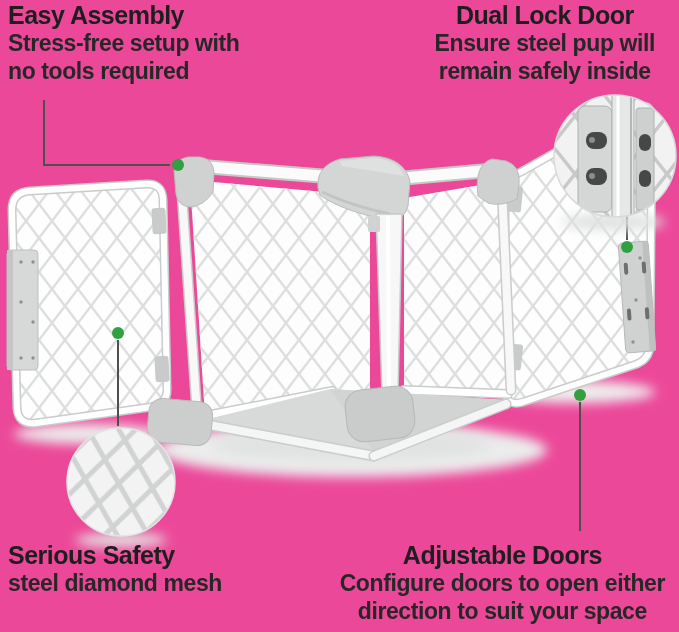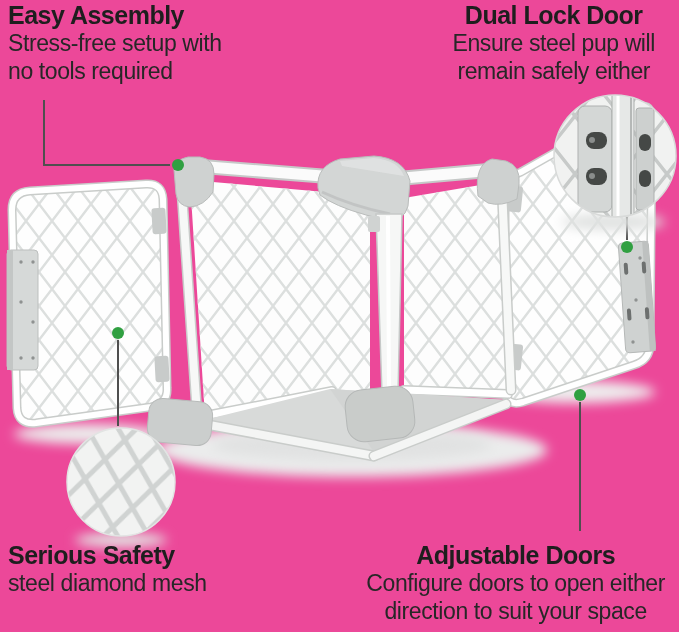--- a/index.html
+++ b/index.html
@@ -18,21 +18,21 @@
   .stage{
     position:relative;width:679px;height:632px;overflow:hidden;background:#ec4899;
     font-family:"Liberation Sans",sans-serif;color:var(--text);
   }
   .scene{position:absolute;left:0;top:0;width:679px;height:632px}
   .feature{position:absolute;z-index:5}
   .feature .title{
     font-size:25px;font-weight:700;letter-spacing:-0.5px;line-height:28px;color:var(--text);
   }
   .feature .desc{
-    font-size:23px;font-weight:400;letter-spacing:-0.4px;line-height:28px;color:#272727;
+    font-size:23px;font-weight:700;letter-spacing:-0.4px;line-height:28px;color:#272727;
   }
   .f-left{text-align:left}
   .f-right{text-align:center}
   #f-easy{left:8px;top:1px}
   #f-dual{right:24px;top:1px}
   #f-serious{left:8px;top:541px}
   #f-adjustable{right:14px;top:541px}
   .leader{stroke:var(--leader_line);stroke-width:2;fill:none}
   .dot{fill:var(--accent_green)}
 </style>
@@ -235,21 +235,21 @@
 
   <div class="feature f-left" id="f-easy">
     <div class="title">Easy Assembly</div>
     <div class="desc">Stress-free setup with</div>
     <div class="desc">no tools required</div>
   </div>
 
   <div class="feature f-right" id="f-dual">
     <div class="title">Dual Lock Door</div>
     <div class="desc">Ensure steel pup will</div>
-    <div class="desc">remain safely either</div>
+    <div class="desc">remain safely inside</div>
   </div>
 
   <div class="feature f-left" id="f-serious">
     <div class="title">Serious Safety</div>
     <div class="desc">steel diamond mesh</div>
   </div>
 
   <div class="feature f-right" id="f-adjustable">
     <div class="title">Adjustable Doors</div>
     <div class="desc">Configure doors to open either</div>

